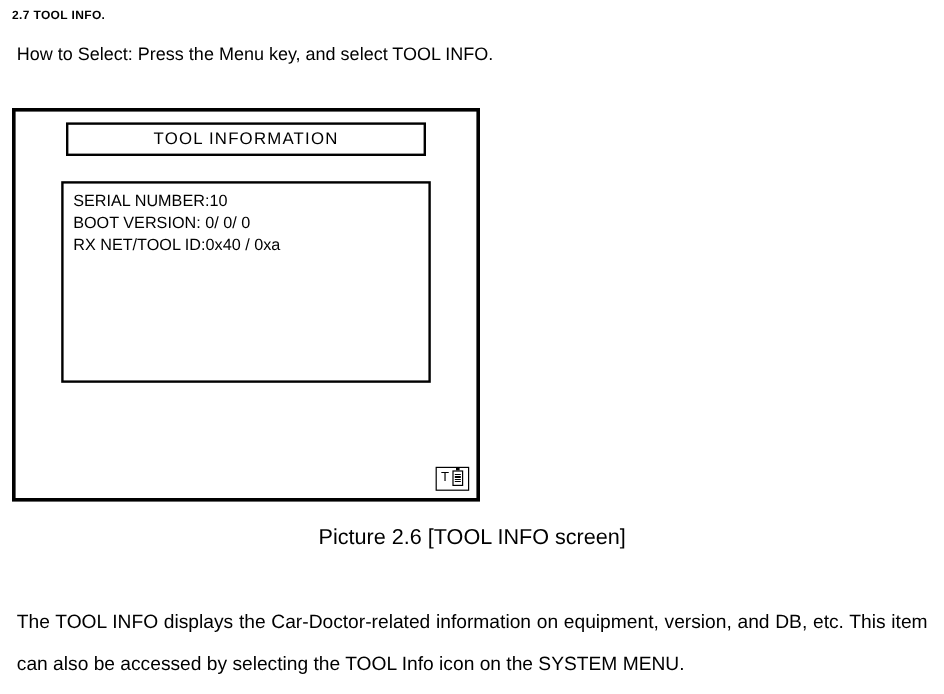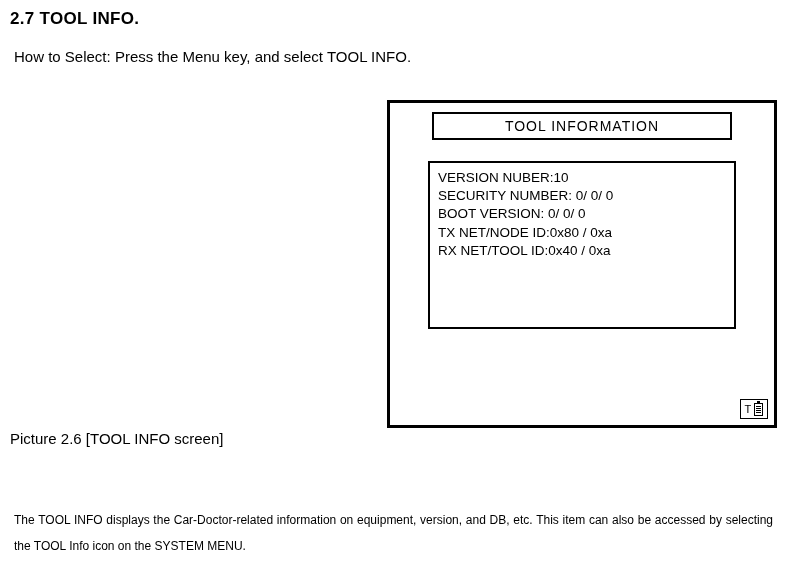--- a/index.html
+++ b/index.html
@@ -11,32 +11,32 @@
       font-family: Verdana, Geneva, sans-serif;
       font-size: 15px;
       color: #000;
       background: #fff;
       width: 787px;
       padding: 6px 10px;
       line-height: 1.5;
     }
     .section-heading {
       font-weight: bold;
-      font-size: 17px;
+      font-size: 10px;
       margin-bottom: 14px;
       letter-spacing: 0.3px;
     }
     .how-to {
       margin-bottom: 32px;
       margin-left: 4px;
     }
     .device-wrap {
       display: flex;
-      justify-content: flex-end;
-      margin-bottom: 0;
+      justify-content: flex-start;
+      margin-bottom: 16px;
     }
     .device-outer {
       border: 3px solid #000;
       width: 390px;
       height: 328px;
       background: #fff;
       position: relative;
     }
     .title-bar {
       position: absolute;
@@ -101,47 +101,45 @@
     .battery::after {
       content: '';
       position: absolute;
       left: 1px;
       right: 1px;
       bottom: 1px;
       top: 2px;
       background: repeating-linear-gradient(to bottom, #000 0, #000 1px, transparent 1px, transparent 2px);
     }
     .caption {
-      text-align: left;
-      font-size: 15px;
-      margin-bottom: 56px;
+      text-align: center;
+      font-size: 18px;
+      margin-bottom: 40px;
     }
     .body-para {
       text-align: justify;
-      font-size: 12px;
+      font-size: 16px;
       line-height: 2.2;
       margin-left: 4px;
       margin-right: 4px;
     }
   </style>
 </head>
 <body>
 
 <div class="section-heading">2.7 TOOL INFO.</div>
 
 <div class="how-to">How to Select: Press the Menu key, and select TOOL INFO.</div>
 
 <div class="device-wrap">
   <div class="device-outer">
     <div class="title-bar">TOOL INFORMATION</div>
     <div class="info-box">
-      <div>VERSION NUBER:10</div>
-      <div>SECURITY NUMBER: 0/ 0/ 0</div>
+      <div>SERIAL NUMBER:10</div>
       <div>BOOT VERSION: 0/ 0/ 0</div>
-      <div>TX NET/NODE ID:0x80 / 0xa</div>
       <div>RX NET/TOOL ID:0x40 / 0xa</div>
     </div>
     <div class="status-box">
       <span class="antenna">T</span>
       <span class="battery"></span>
     </div>
   </div>
 </div>
 
 <div class="caption">Picture 2.6 [TOOL INFO screen]</div>

